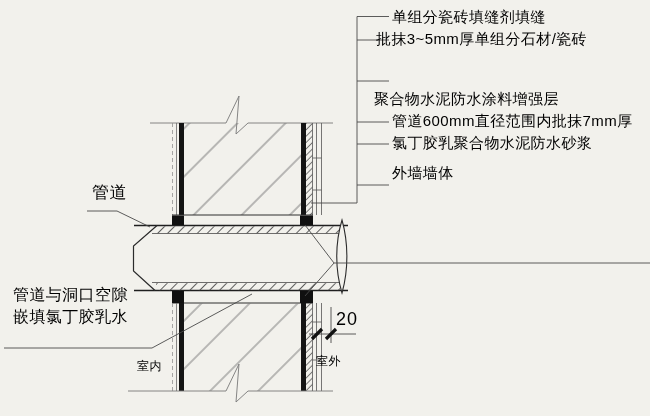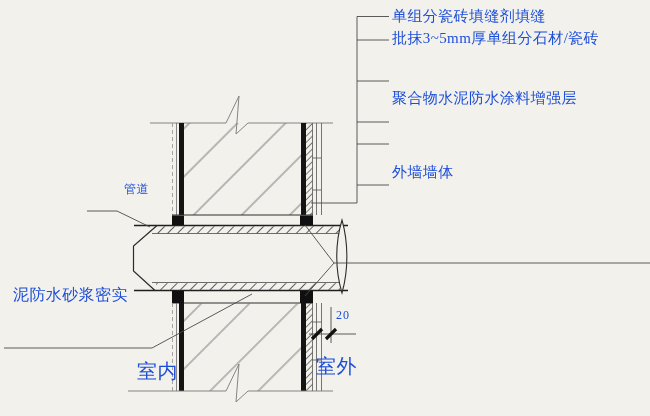--- a/index.html
+++ b/index.html
@@ -3,29 +3,29 @@
 <meta charset="utf-8">
 <style>
   html,body{margin:0;padding:0;}
   .stage{
     position:relative; width:650px; height:416px; overflow:hidden;
     background:#f2f1ec;
     font-family:"Liberation Serif","DejaVu Serif",serif;
   }
   .stage svg{position:absolute;left:0;top:0;}
   .lbl{
-    position:absolute; color:#1d4ed8; white-space:nowrap;
-    font-family:Liberation Serif, serif;
+    position:absolute; color:#000000; white-space:nowrap;
+    font-family:Liberation Sans, sans-serif;
     letter-spacing:0.4px; line-height:1.15;
   }
   .callout{font-size:15px;}
-  .note{font-size:12px;margin-left:32px;}
+  .note{font-size:17px;}
   .gapnote{font-size:16px;}
-  .room{font-size:20px;}
-  .dim{font-size:12px; letter-spacing:1px;}
+  .room{font-size:12px;}
+  .dim{font-size:18px; letter-spacing:1px;}
 </style>
 </head>
 <body>
 
 <div class="stage">
 
   <svg width="650" height="416" viewBox="0 0 650 416">
     <defs>
       <pattern id="wallHatch" width="34" height="34" patternUnits="userSpaceOnUse" patternTransform="rotate(45)">
         <line x1="17" y1="0" x2="17" y2="34" stroke="#7c7c7c" stroke-width="1"></line>
@@ -110,27 +110,30 @@
 
     <g>
       <line x1="331" y1="307" x2="331" y2="343" stroke="#4a4a4a" stroke-width="0.9"></line>
       <line x1="309" y1="334" x2="356" y2="334" stroke="#4a4a4a" stroke-width="0.9"></line>
       <line x1="312" y1="339" x2="322" y2="329" stroke="#111" stroke-width="3.2"></line>
       <line x1="326" y1="339" x2="336" y2="329" stroke="#111" stroke-width="3.2"></line>
     </g>
   </svg>
 
   <div class="lbl callout" style="left:392px;top:8px">单组分瓷砖填缝剂填缝</div>
-  <div class="lbl callout" style="left:392px;top:30px">批抹3~5mm厚单组分石材/瓷砖</div>
-  <div class="lbl callout" style="left:392px;top:90px">聚合物水泥防水涂料增强层</div>
+  <div class="lbl callout" style="left:376px;top:30px">批抹3~5mm厚单组分石材/瓷砖</div>
+  <div class="lbl callout" style="left:374px;top:90px">聚合物水泥防水涂料增强层</div>
+  <div class="lbl callout" style="left:392px;top:112px">管道600mm直径范围内批抹7mm厚</div>
+  <div class="lbl callout" style="left:392px;top:134px">氯丁胶乳聚合物水泥防水砂浆</div>
   <div class="lbl callout" style="left:392px;top:164px">外墙墙体</div>
 
   <div class="lbl note" style="left:92px;top:183px">管道</div>
 
 
-  <div class="lbl gapnote" style="left:13px;top:286px">泥防水砂浆密实</div>
+  <div class="lbl gapnote" style="left:13px;top:286px">管道与洞口空隙</div>
+  <div class="lbl gapnote" style="left:13px;top:308px">嵌填氯丁胶乳水</div>
 
   <div class="lbl room" style="left:137px;top:360px">室内</div>
   <div class="lbl room" style="left:316px;top:355px">室外</div>
 
   <div class="lbl dim" style="left:336px;top:309px">20</div>
 
 </div>
 
 </body></html>

